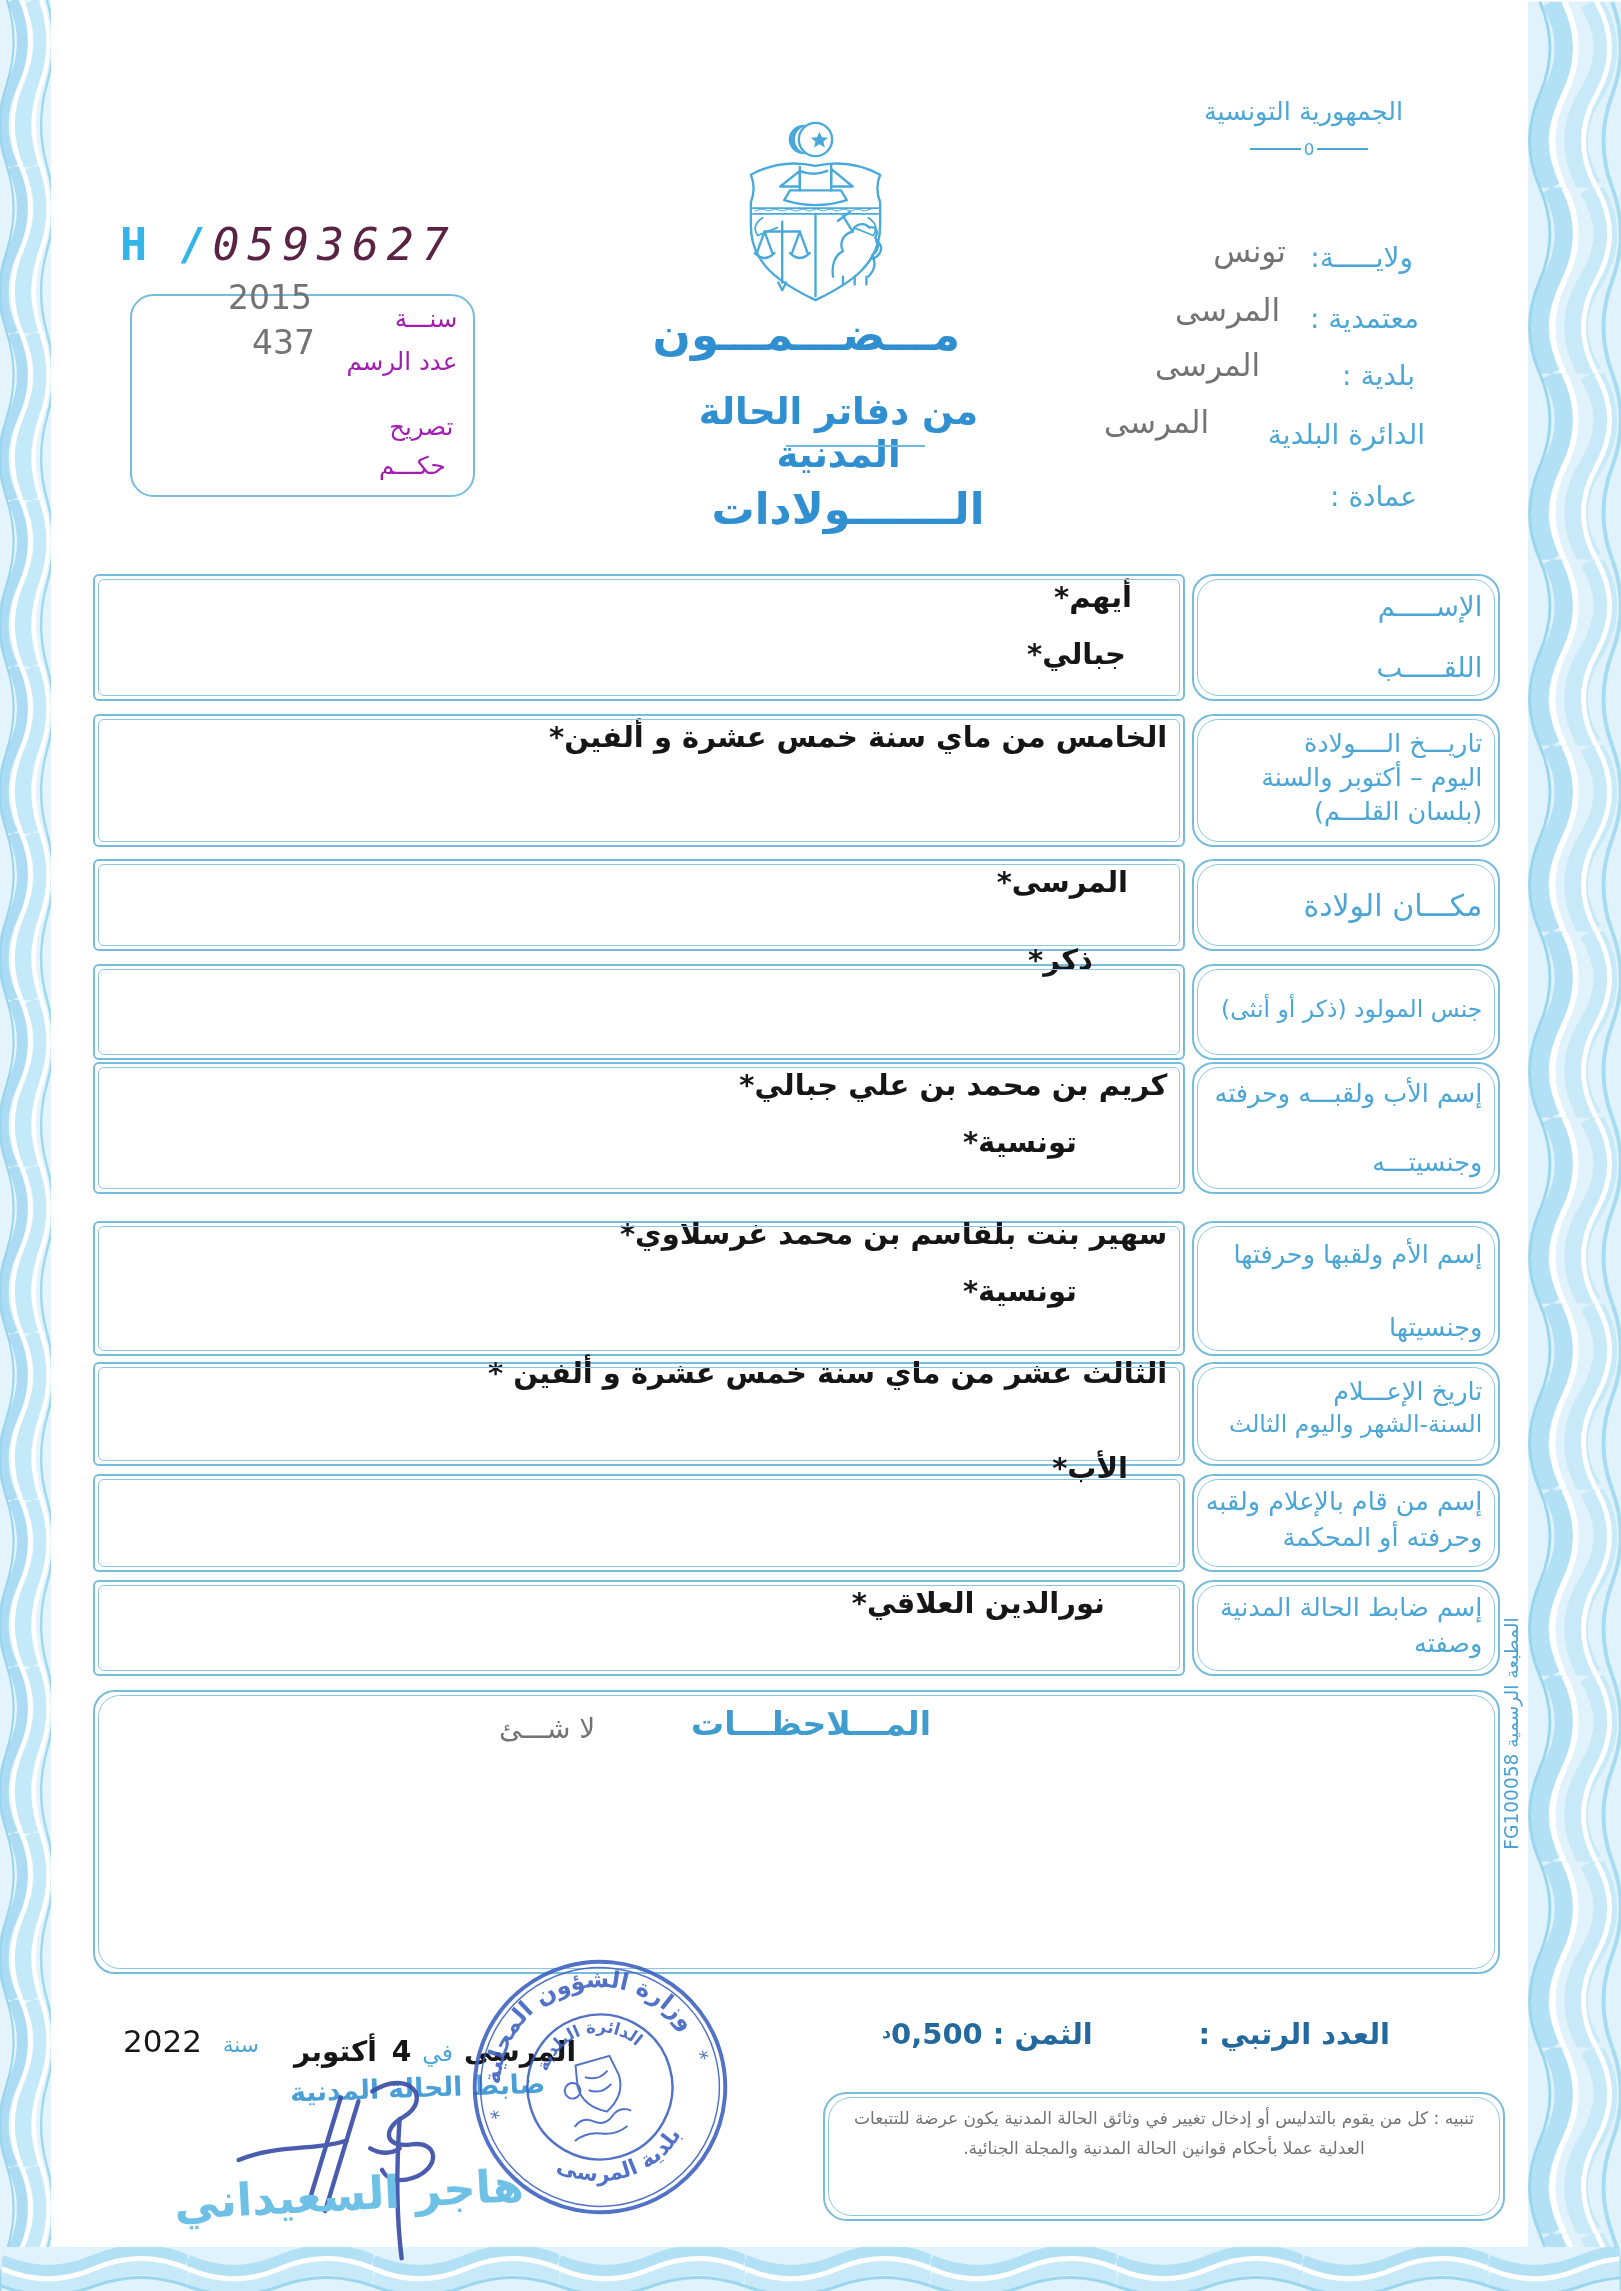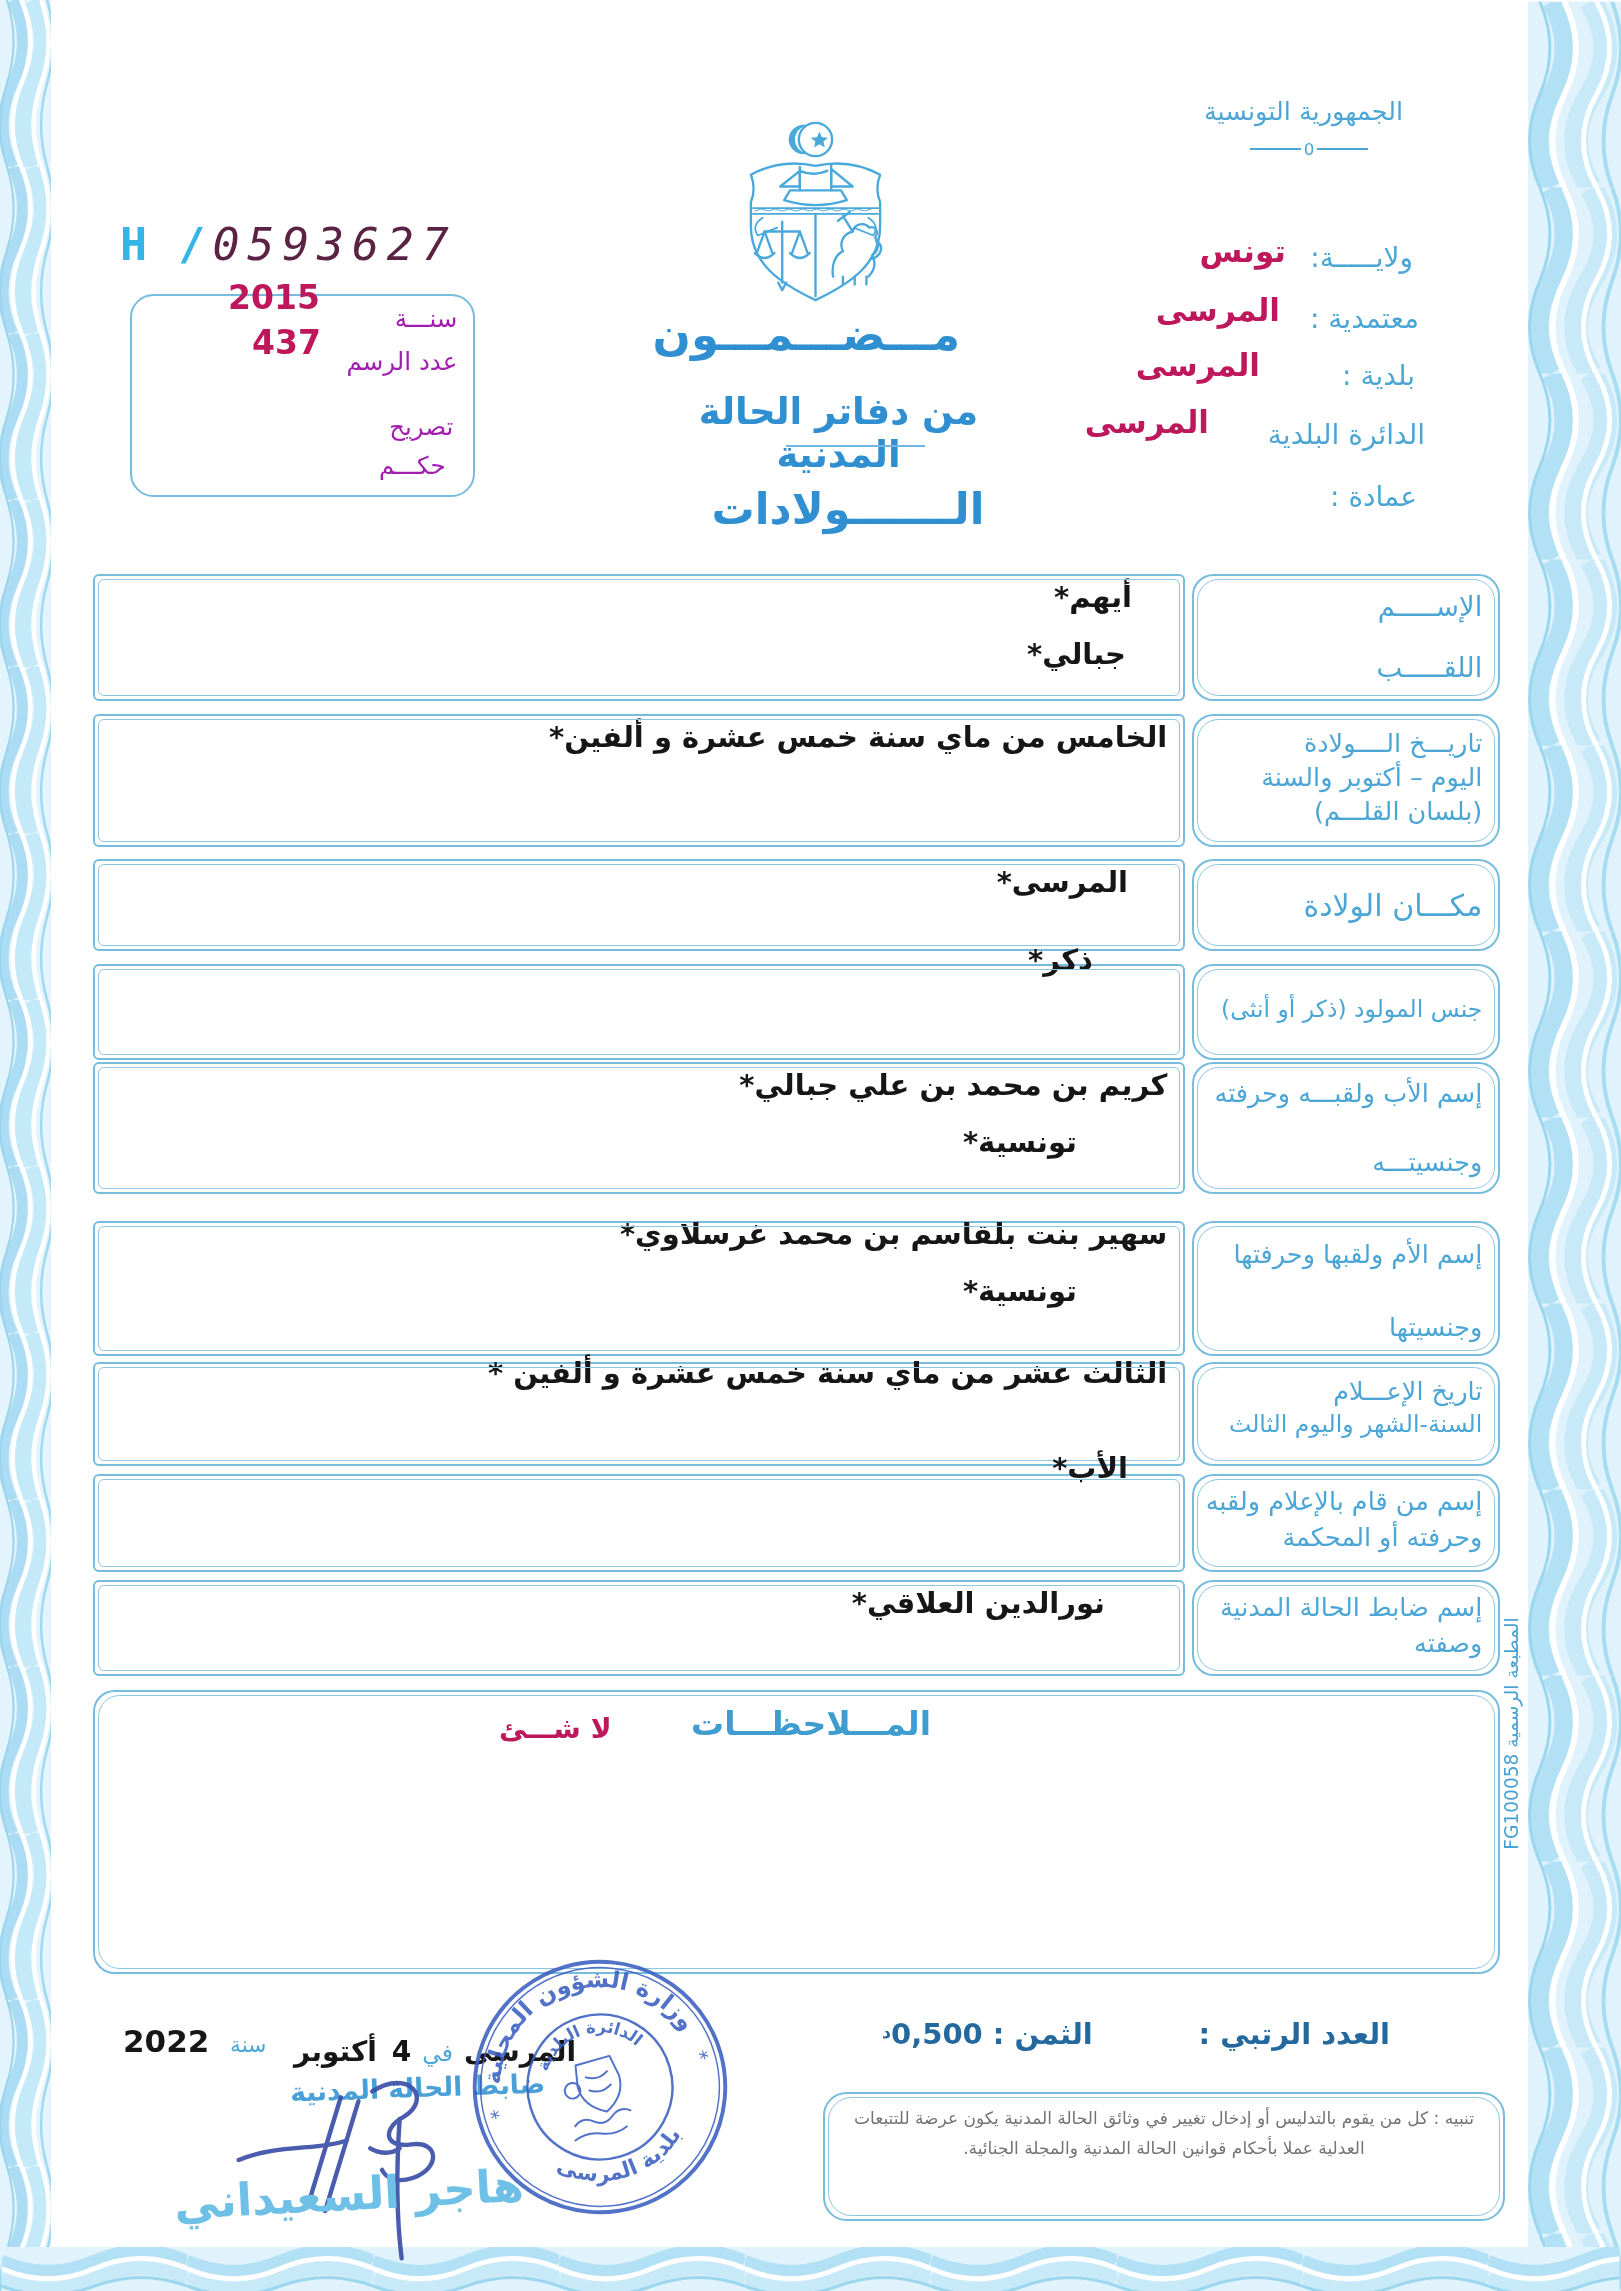--- a/index.html
+++ b/index.html
@@ -9,21 +9,21 @@
   
   .dbox{position:absolute;border:2px solid #77bcdd;border-radius:5.9px;background:transparent;}
   .dbox::after{content:"";position:absolute;inset:2.9px;border:1.5px solid #8cc7e2;border-radius:inherit;pointer-events:none;}
   .lbox{border-radius:21.6px;}
   .bigbox{border-radius:21.6px;}
   .rnd{border-radius:23.5px;}
   
   .lbl{color:#a21caf;direction:rtl;text-align:right;white-space:nowrap;}
   .ll{color:#4ba6d6;direction:rtl;text-align:right;white-space:nowrap;font-size:25.5px;line-height:1.25;margin-right:15.7px;}
   .val{position:absolute;color:#161616;font-weight:bold;direction:rtl;white-space:nowrap;font-size:29px;}
-  .blk{color:#be185d;font-weight:bold;direction:rtl;white-space:nowrap;}
+  .blk{color:#737373;font-weight:normal;direction:rtl;white-space:nowrap;}
   .blue{color:#4ba6d6;direction:rtl;white-space:nowrap;}
   .rtl{direction:rtl;}
   svg{display:block;}
 </style>
 </head>
 <body>
 
 <svg class="abs" style="left:0;top:0" width="51" height="2292" viewBox="0 0 52 2338">
   <defs>
     <pattern id="pL" width="52" height="170" patternUnits="userSpaceOnUse">
@@ -227,21 +227,21 @@
 </div>
 
 <div class="abs rtl" style="left:294px;top:2035px;white-space:nowrap;">
   <span style="color:#161616;font-weight:bold;font-size:28px">المرسى</span>
   <span style="color:#4ba6d6;font-size:23.5px;margin:0 5.9px">في</span>
   <span style="color:#161616;font-weight:bold;font-size:28px">4</span>
   <span style="color:#161616;font-weight:bold;font-size:28px;margin-right:9.8px">أكتوبر</span>
 </div>
 <div class="abs rtl" style="left:123px;top:2023px;white-space:nowrap;">
   <span style="color:#4ba6d6;font-size:21.6px;margin-left:15.7px">سنة</span>
-  <span style="color:#161616;font-weight:bold;font-size:31px">2022</span>
+  <span style="color:#161616;font-weight:normal;font-size:31px">2022</span>
 </div>
 
 <div class="abs rtl" style="left:290px;top:2072px;color:#4aa0d6;font-size:26.5px;font-weight:bold;transform:rotate(-2deg)">ضابط الحالة المدنية</div>
 
 <svg class="abs" style="left:223px;top:2058px" width="265" height="211" viewBox="0 0 270 215">
   <g stroke="#3b4fa8" stroke-width="4.5" fill="none" stroke-linecap="round" opacity="0.92">
     <path d="M16 104 C 52 88 100 94 126 84"></path>
     <path d="M86 152 L120 40"></path>
     <path d="M104 156 L138 44"></path>
     <path d="M152 34 C 190 10 214 42 184 60 C 162 72 164 92 192 88 C 220 84 222 112 194 122 C 176 128 166 122 162 114"></path>

